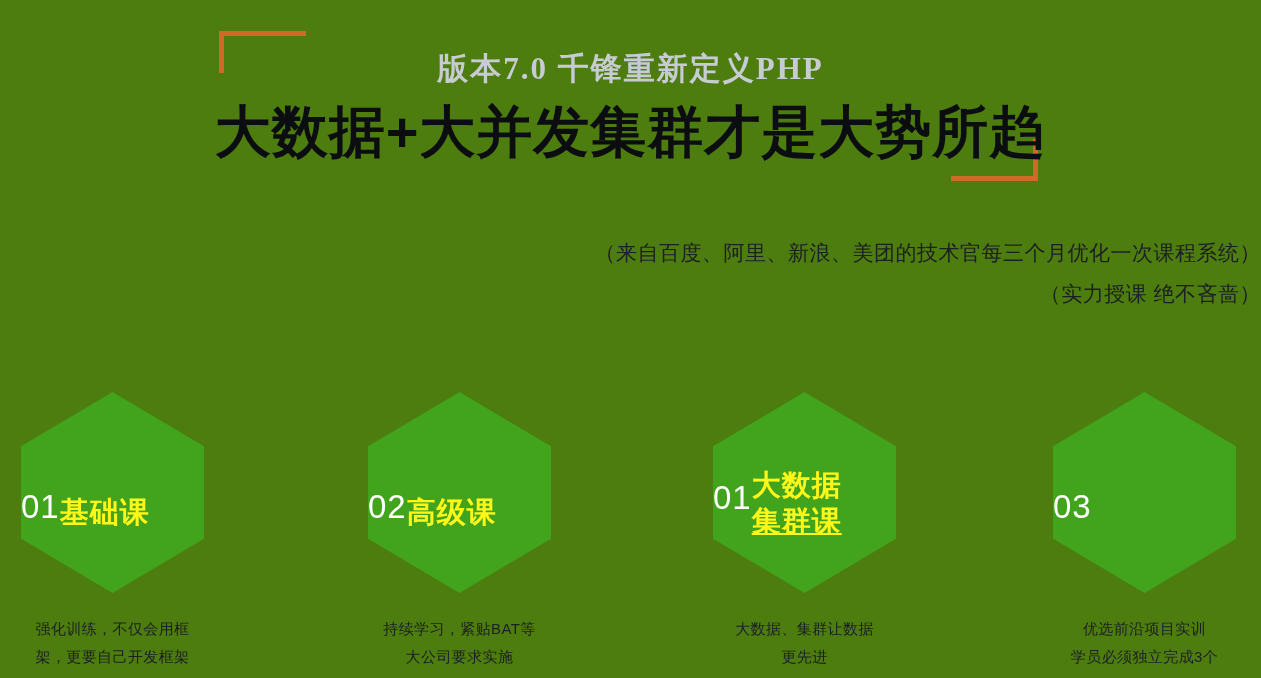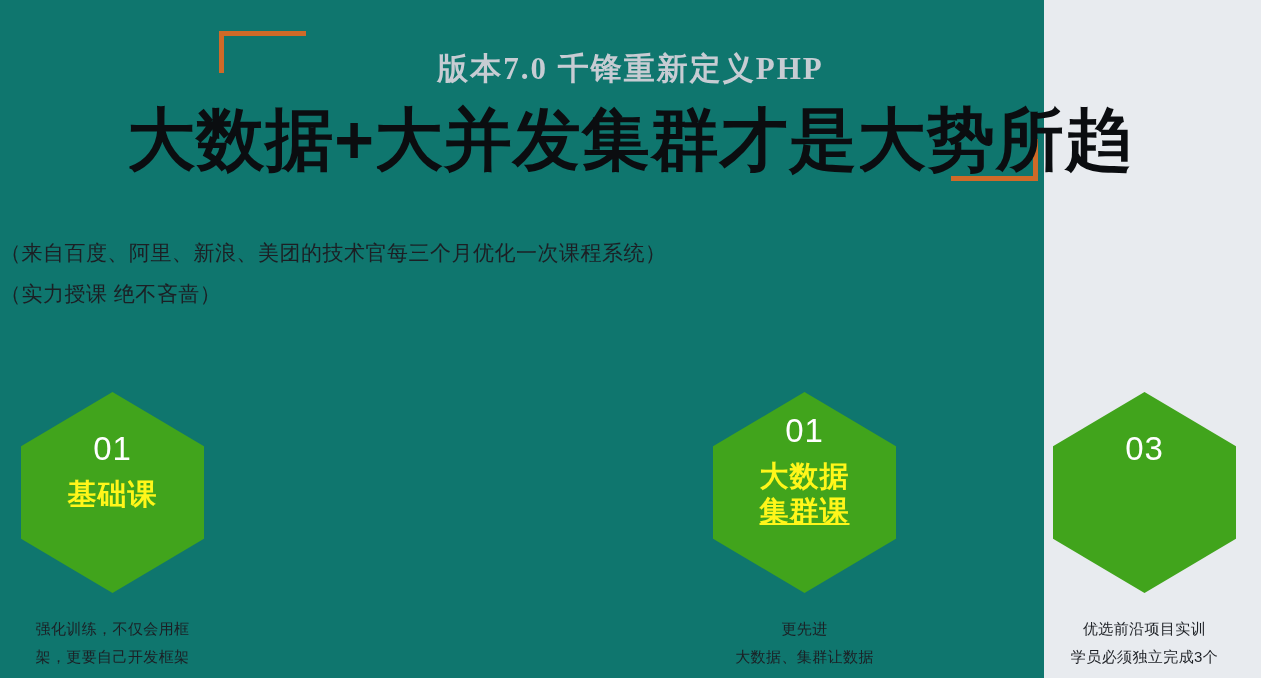--- a/index.html
+++ b/index.html
@@ -10,23 +10,23 @@
   body {
     width: 1261px;
     height: 678px;
     overflow: hidden;
     background: #e8ebef;
     font-family: "Liberation Sans", "DejaVu Sans", sans-serif;
     -webkit-font-smoothing: antialiased;
   }
   #slide {
     position: relative;
-    width: 1044px;
+    width: 1261px;
     height: 678px;
-    background: #0f766e;
+    background: #4d7c0f;
   }
 
   
   .bracket {
     position: absolute;
     box-sizing: border-box;
     border-color: #cf6a28;
     border-style: solid;
   }
   .bracket-tl {
@@ -60,34 +60,34 @@
     color: #c7ccd3;
     white-space: nowrap;
     user-select: none;
   }
   .main-title {
     position: absolute;
     left: 0;
     top: 100px;
     width: 1261px;
     text-align: center;
-    font-size: 68px;
+    font-size: 56px;
     font-weight: 700;
     letter-spacing: 1px;
     color: #0b0d10;
     white-space: nowrap;
     line-height: 1.15;
   }
 
   .subtitle-block {
     position: absolute;
     left: 0;
     top: 232px;
     width: 1261px;
-    text-align: left;
+    text-align: right;
   }
   .subtitle-line {
     font-size: 21px;
     color: #1c1f24;
     line-height: 41px;
     letter-spacing: 0.5px;
     white-space: nowrap;
   }
 
   
@@ -118,21 +118,21 @@
     -webkit-clip-path: polygon(50% 0%, 100% 27%, 100% 73%, 50% 100%, 0% 73%, 0% 27%);
     clip-path: polygon(50% 0%, 100% 27%, 100% 73%, 50% 100%, 0% 73%, 0% 27%);
   }
   .hex-inner {
     position: absolute;
     left: 0;
     right: 0;
     top: 0;
     bottom: 0;
     display: flex;
-    flex-direction: column;
+    flex-direction: row;
     align-items: center;
     justify-content: flex-start;
     padding-top: 40px;
     box-sizing: border-box;
   }
   .hex-inner.tall { padding-top: 22px; }
 
   .hex-number {
     font-size: 33px;
     font-weight: 400;
@@ -188,34 +188,48 @@
             <span class="l1">基础课</span>
           </div>
         </div>
       </div>
       <div class="hex-caption">
         <span class="cap-line">强化训练，不仅会用框</span>
         <span class="cap-line">架，更要自己开发框架</span>
       </div>
     </div>
 
+    <div class="hex-col c2">
+      <div class="hexagon">
+        <div class="hex-inner">
+          <div class="hex-number">02</div>
+          <div class="hex-label">
+            <span class="l1">高级课</span>
+          </div>
+        </div>
+      </div>
+      <div class="hex-caption">
+        <span class="cap-line">持续学习，紧贴BAT等</span>
+        <span class="cap-line">大公司要求实施</span>
+      </div>
+    </div>
 
     <div class="hex-col c3">
       <div class="hexagon">
         <div class="hex-inner tall">
           <div class="hex-number">01</div>
           <div class="hex-label">
             <span class="l1">大数据</span>
             <span class="l2">集群课</span>
           </div>
         </div>
       </div>
       <div class="hex-caption">
+        <span class="cap-line">大数据、集群让数据</span>
         <span class="cap-line">更先进</span>
-        <span class="cap-line">大数据、集群让数据</span>
       </div>
     </div>
 
     <div class="hex-col c4">
       <div class="hexagon">
         <div class="hex-inner">
           <div class="hex-number">03</div>
         </div>
       </div>
       <div class="hex-caption">

